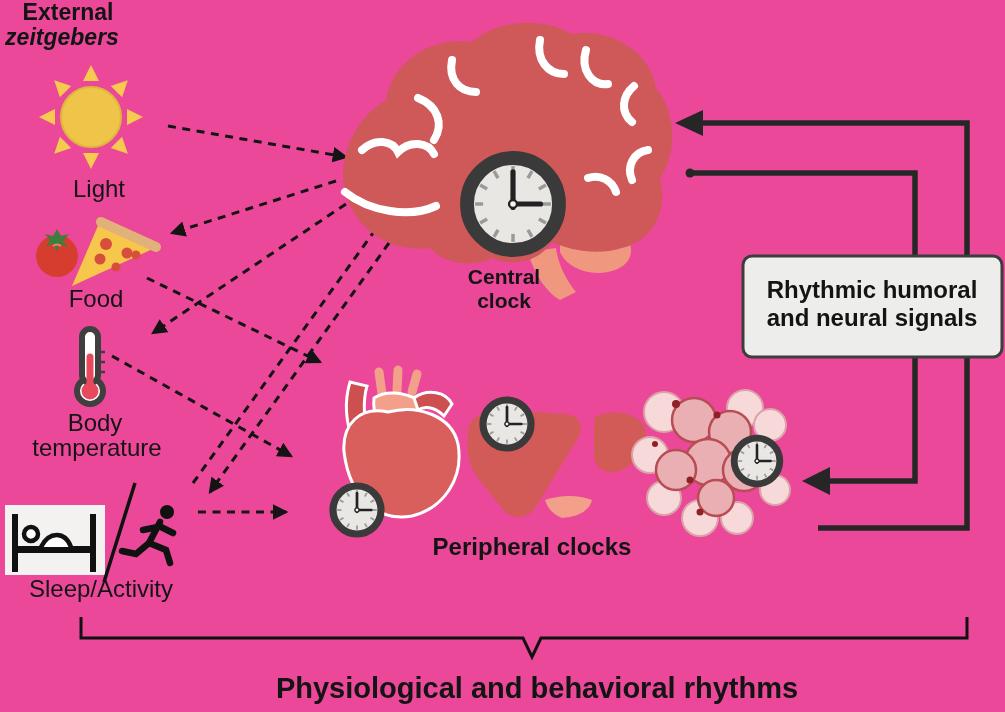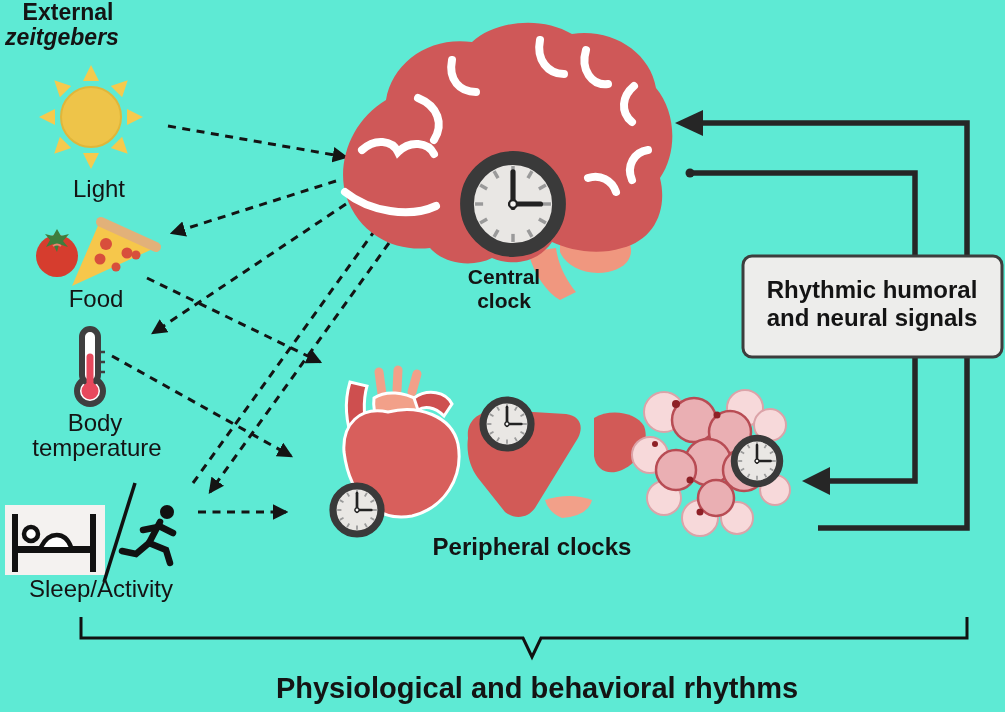--- a/index.html
+++ b/index.html
@@ -1,16 +1,16 @@
 <!DOCTYPE html>
 <html><head>
 <meta charset="utf-8">
 <style>
   html,body{margin:0;padding:0;background:#ffffff;}
-  .stage{position:relative;width:1005px;height:712px;background:#5eead4;overflow:hidden;}
+  .stage{position:relative;width:1005px;height:712px;background:#ec4899;overflow:hidden;}
   svg{display:block;}
   text{font-family:"Liberation Sans","DejaVu Sans",sans-serif;fill:#141414;}
   .lbl{font-size:24px;font-weight:400;text-anchor:middle;}
   .ttl{font-size:23px;font-weight:700;text-anchor:middle;}
   .it{font-style:italic;}
   .clklbl{font-size:21px;font-weight:700;text-anchor:middle;}
   .perlbl{font-size:24px;font-weight:700;text-anchor:middle;}
   .boxlbl{font-size:24px;font-weight:700;text-anchor:middle;}
   .caption{font-size:29px;font-weight:700;text-anchor:middle;}
   .dash{fill:none;stroke:#141414;stroke-width:3;stroke-dasharray:8 6.5;marker-end:url(#ah);}

